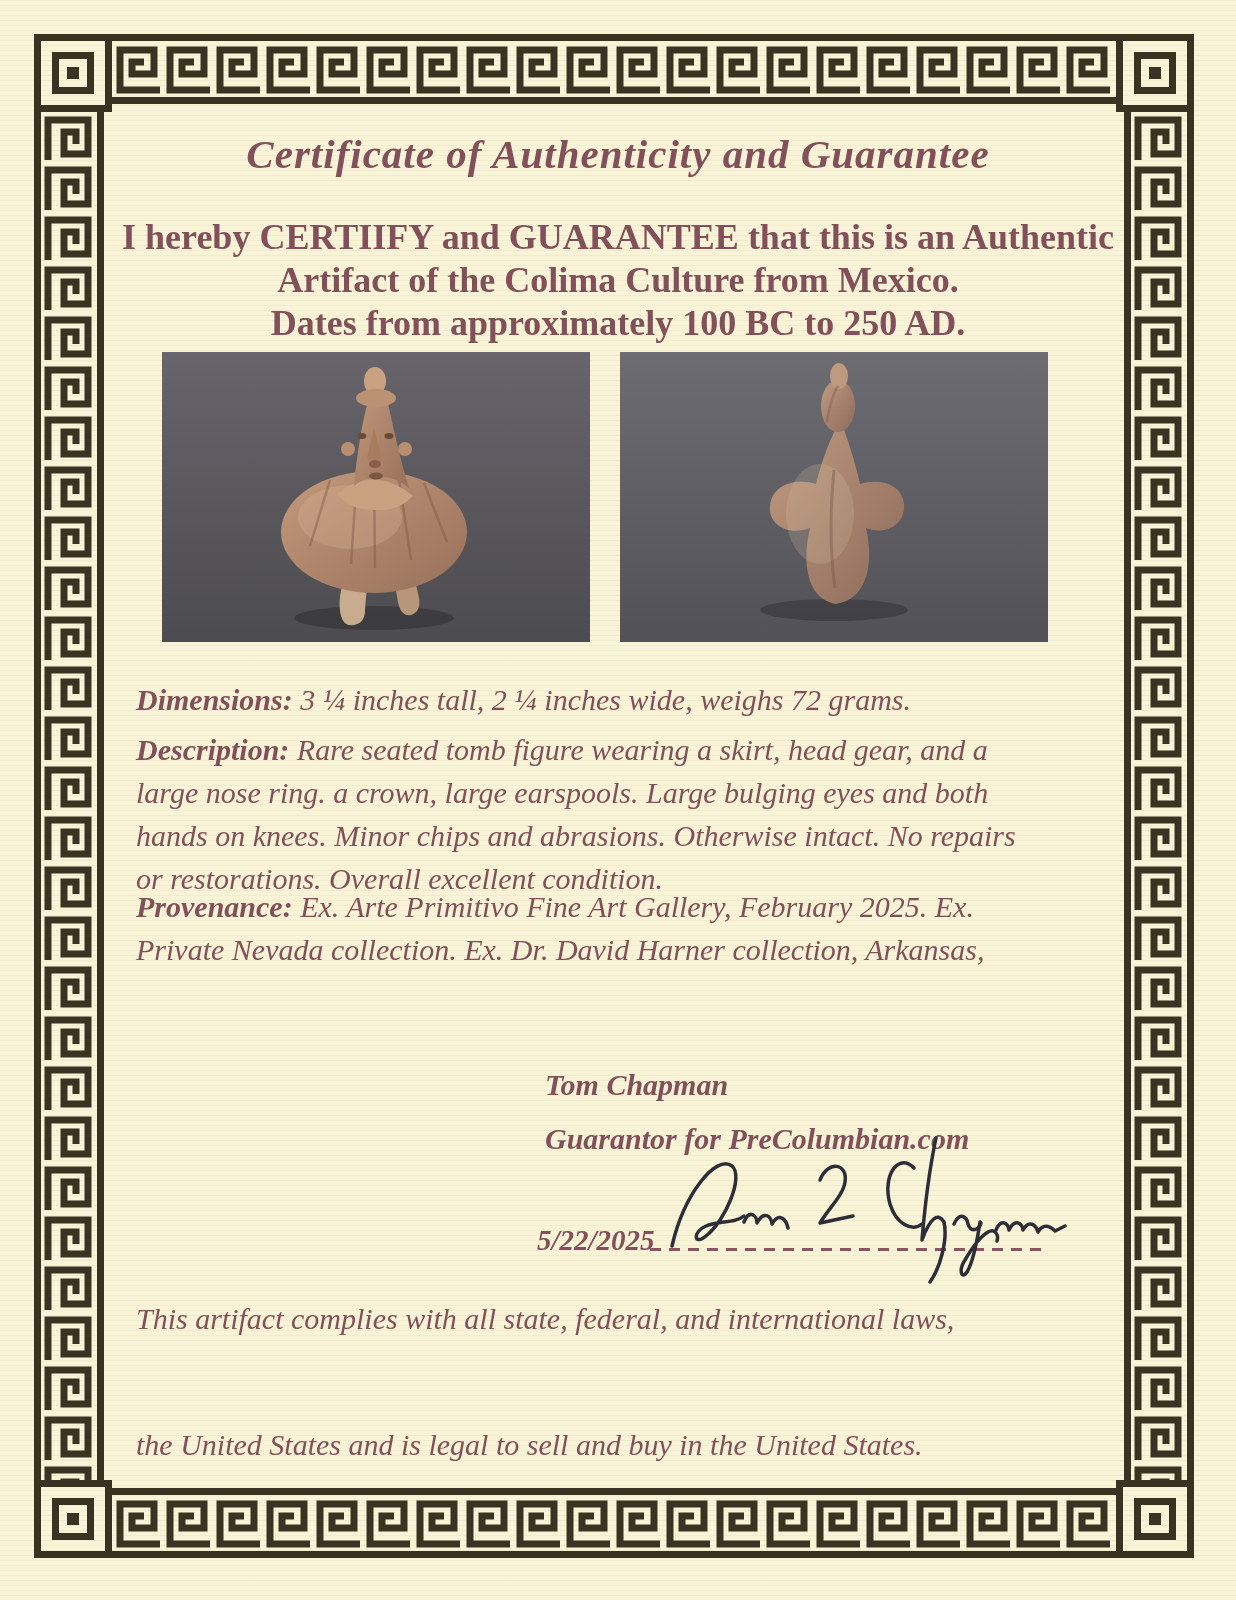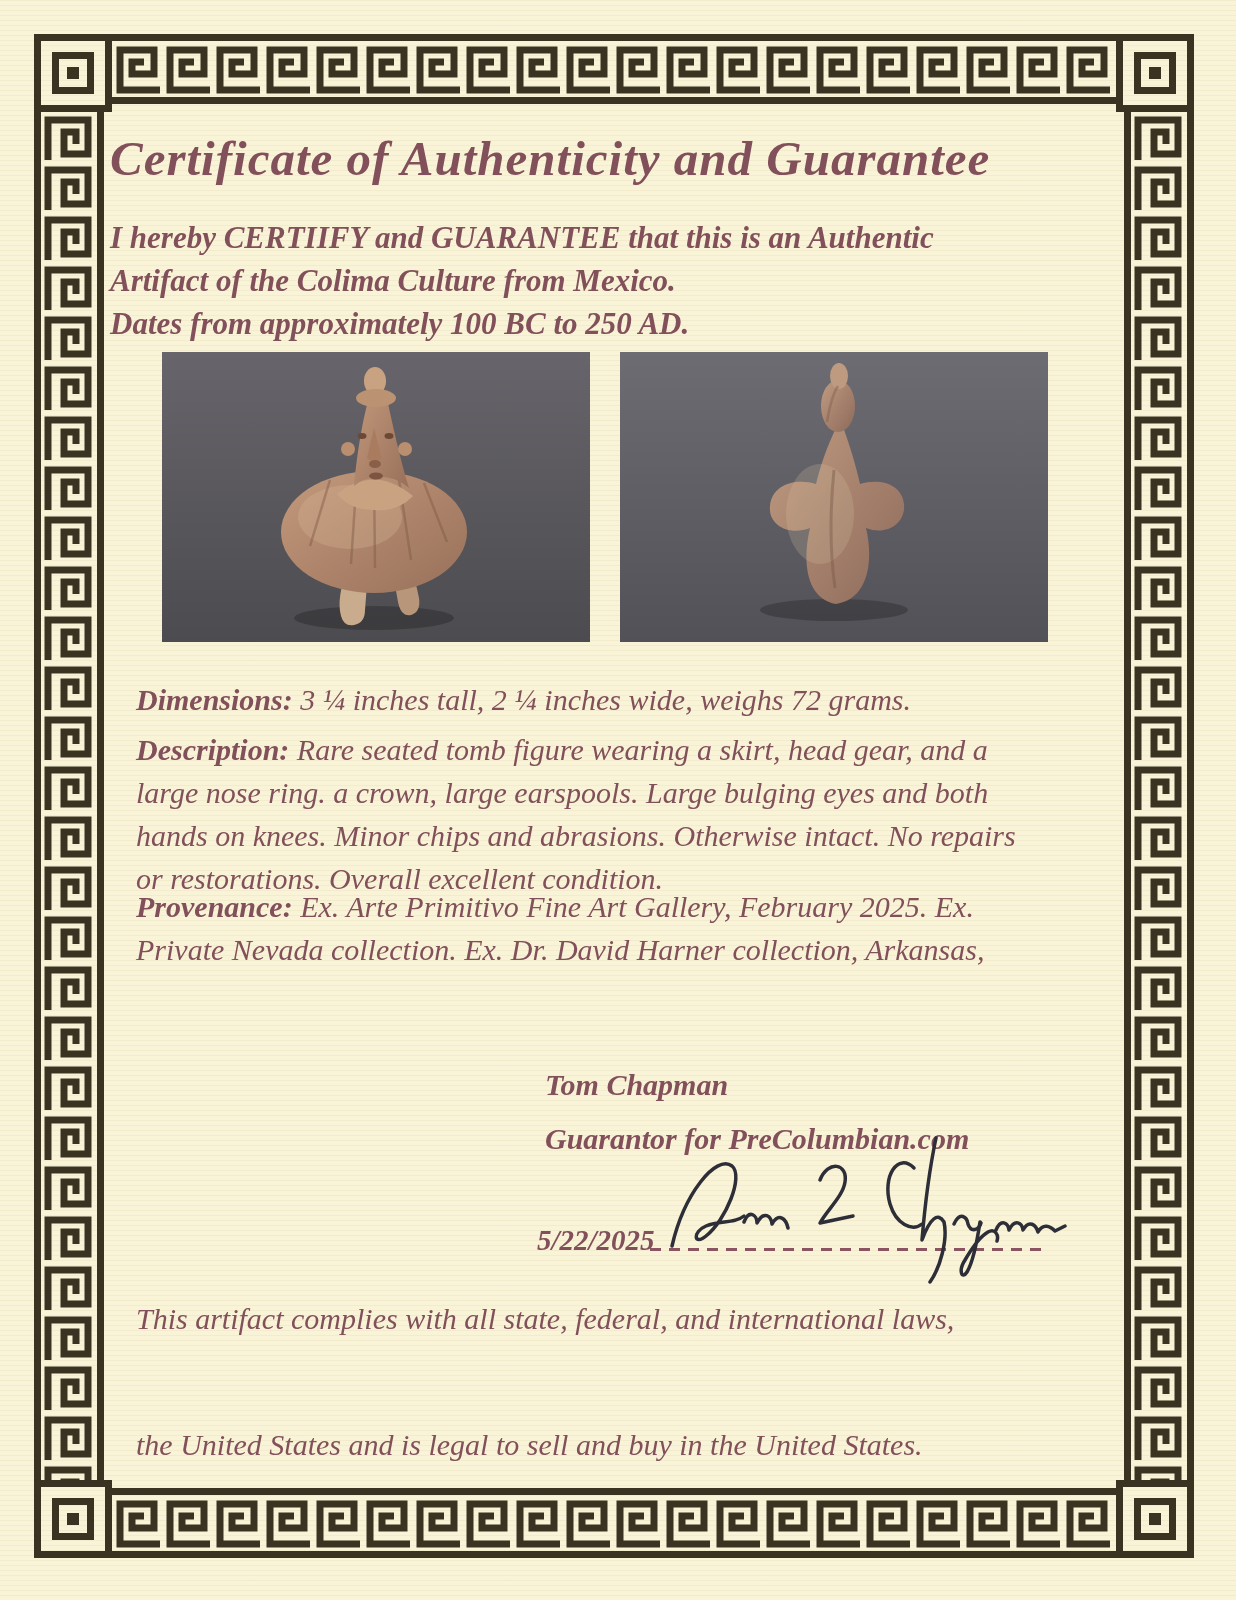--- a/index.html
+++ b/index.html
@@ -28,27 +28,27 @@
   .corner-tr{left:1116px;top:34px;}
   .corner-bl{left:34px;top:1480px;}
   .corner-br{left:1116px;top:1480px;}
   .band-top{left:112px;top:34px;}
   .band-bottom{left:112px;top:1488px;}
   .band-left{left:34px;top:112px;}
   .band-right{left:1124px;top:112px;}
   
   .title{
     position:absolute;left:110px;width:1016px;top:130px;
-    text-align:left;color:var(--text);
-    font-size:49px;font-weight:700;font-style:italic;letter-spacing:1px;
+    text-align:center;color:var(--text);
+    font-size:41px;font-weight:700;font-style:italic;letter-spacing:1px;
   }
   .cert{
     position:absolute;left:110px;width:1016px;top:216px;
-    text-align:left;color:var(--text);
-    font-size:31px;font-weight:700;font-style:italic;line-height:43px;
+    text-align:center;color:var(--text);
+    font-size:36px;font-weight:700;line-height:43px;
   }
   .photo{position:absolute;top:352px;width:428px;height:290px;}
   .photo-front{left:162px;}
   .photo-back{left:620px;}
   .para{
     position:absolute;left:136px;width:985px;color:var(--text);
     font-size:30px;font-style:italic;line-height:43px;
   }
   .para strong{font-weight:700;}
   .p-dimensions{top:648px;}

